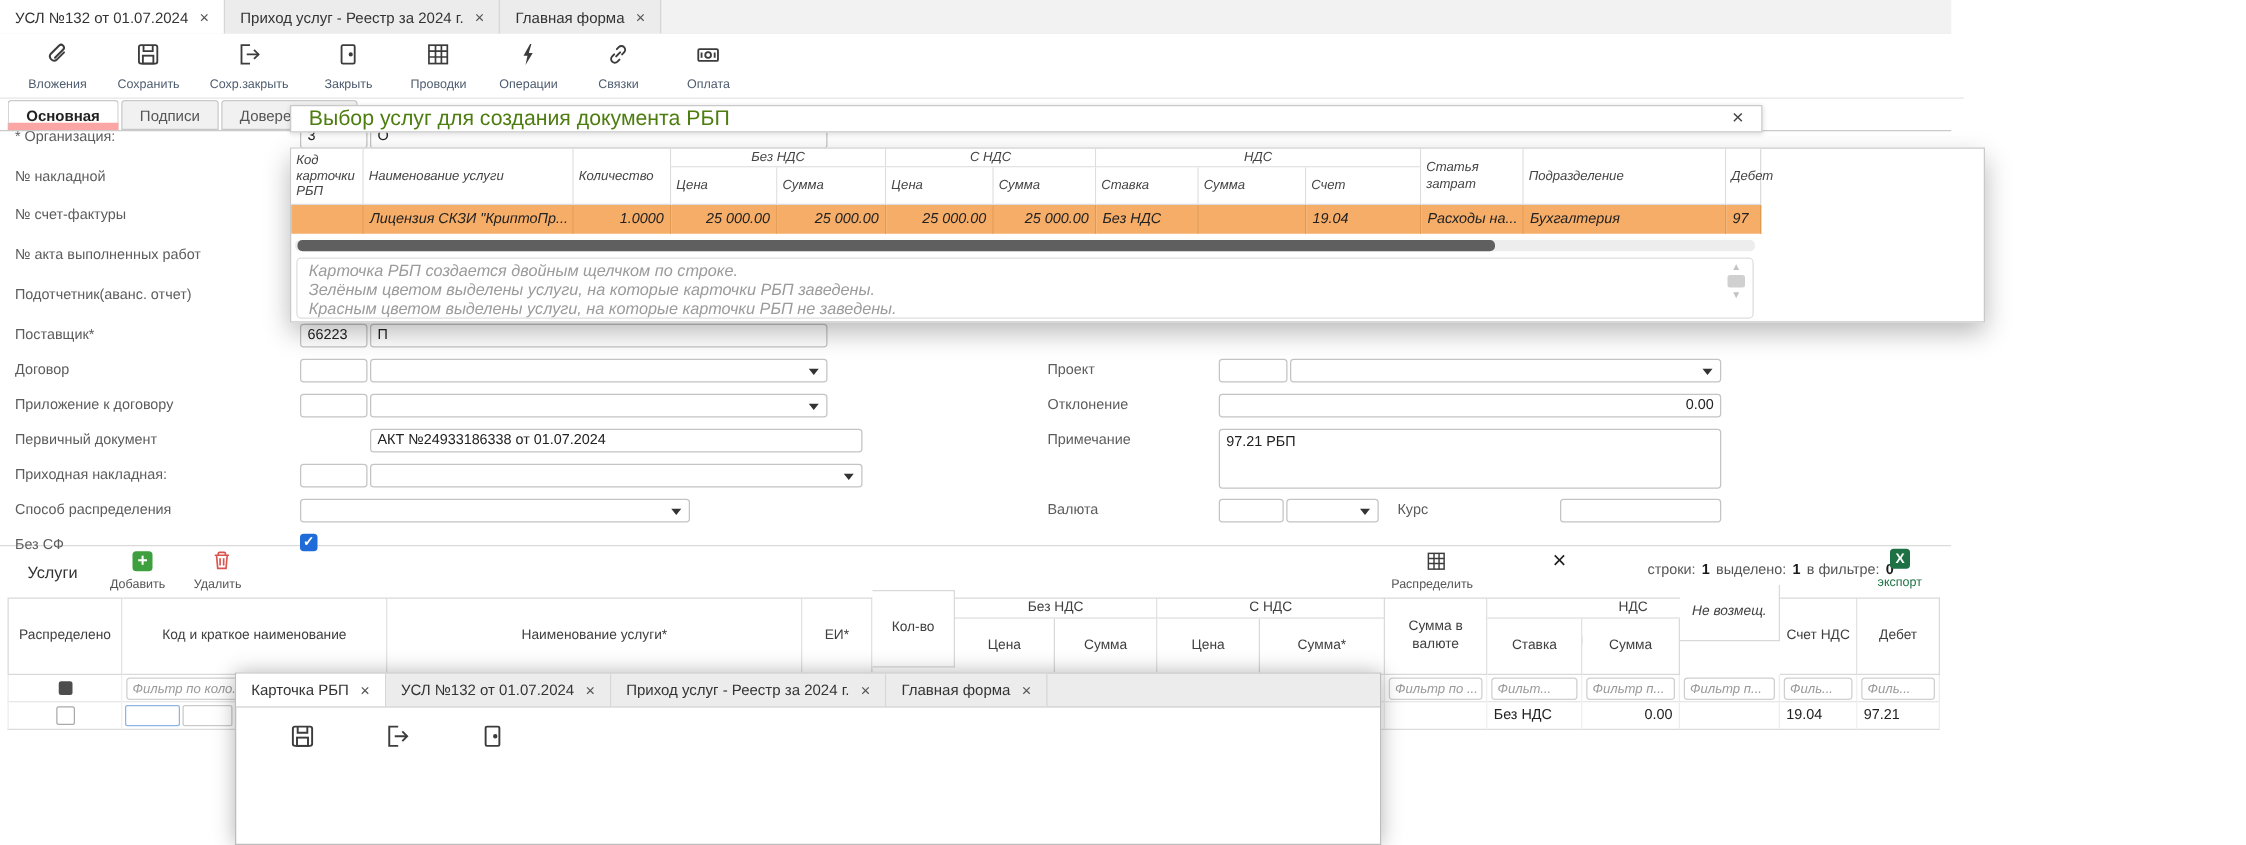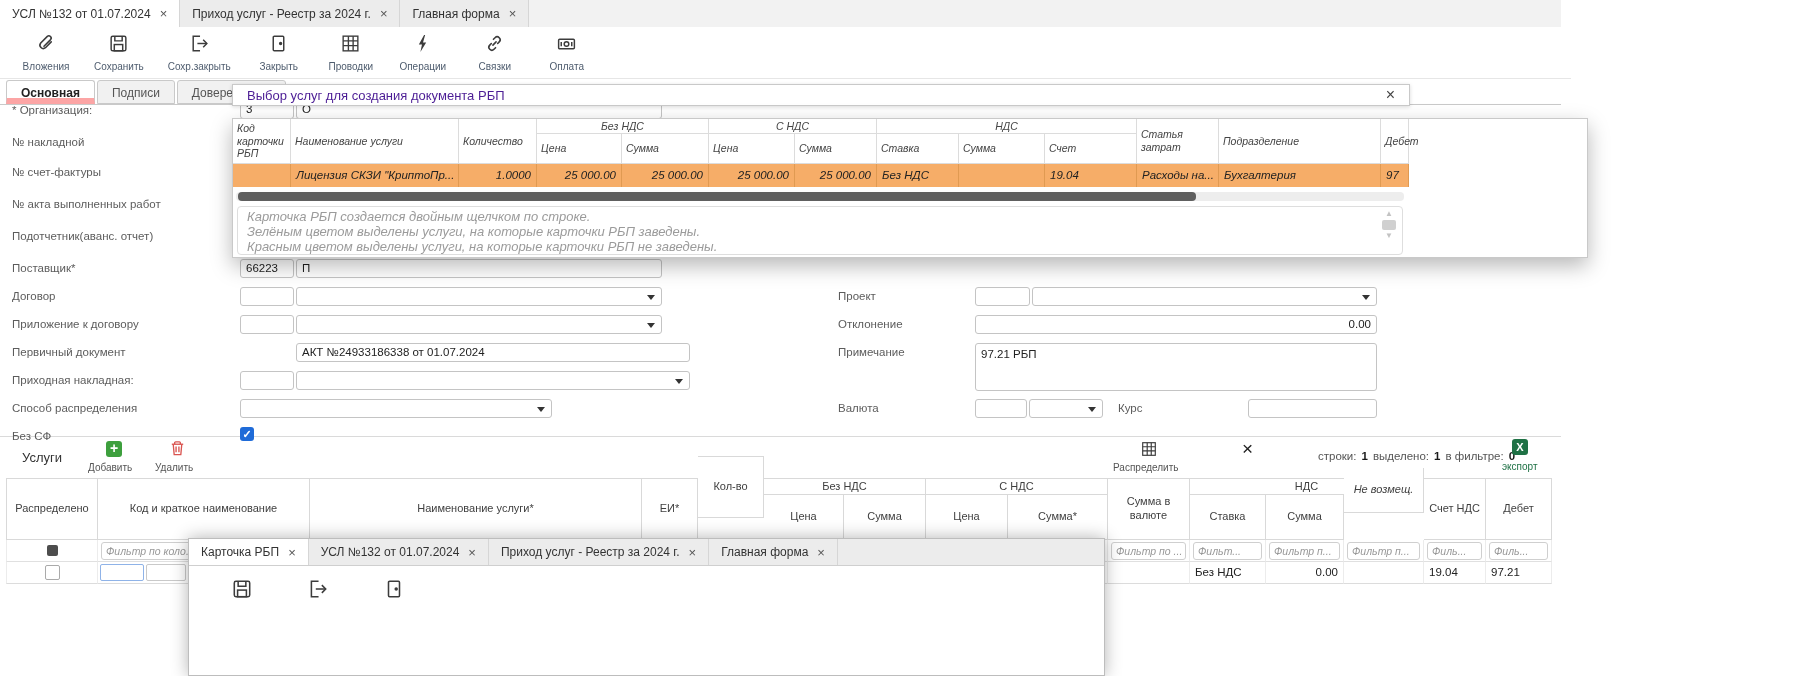--- a/index.html
+++ b/index.html
@@ -34,21 +34,21 @@
   .dd{padding-right:18px;}
   .dd::after{content:'';position:absolute;right:6px;top:7px;width:0;height:0;
       border-left:4px solid transparent;border-right:4px solid transparent;border-top:5px solid #333;}
   .num{text-align:right;}
   .cb{position:absolute;width:14px;height:14px;background:#1f6bd8;border-radius:3px;color:#fff;
       font-size:11px;font-weight:bold;text-align:center;line-height:14px;z-index:1;}
   
   .mtitle{position:absolute;left:232px;top:84px;width:1178px;height:22px;background:#fff;
           border:1px solid #c9c9c9;box-sizing:border-box;z-index:50;display:flex;align-items:center;
           padding:0 14px;box-shadow:0 1px 4px rgba(0,0,0,.15);}
-  .mtitle .t{font-size:13px;color:#4c1d95;}
+  .mtitle .t{font-size:17px;color:#4d7c0f;}
   .mtitle .mx{margin-left:auto;font-size:16px;color:#444;line-height:1;cursor:default;}
   .mbody{position:absolute;left:232px;top:118px;width:1356px;height:140px;background:#fff;
          border:1px solid #c9c9c9;box-sizing:border-box;z-index:50;
          box-shadow:0 8px 20px rgba(0,0,0,.28);font-style:italic;}
   .mh{position:absolute;box-sizing:border-box;border-right:1px solid #dcdcdc;border-bottom:1px solid #dcdcdc;
       font-size:10.5px;color:#444;display:flex;align-items:center;padding:0 4px;line-height:1.2;background:#fff;}
   .mgc{justify-content:center;text-align:center;}
   .mr{position:absolute;box-sizing:border-box;border-right:1px solid #e09a52;font-size:11.5px;color:#222;
       line-height:22px;padding:0 5px;background:#f6ad68;overflow:hidden;white-space:nowrap;top:45px;height:23px;}
   .mscroll{position:absolute;left:3px;top:73px;width:1168px;height:9px;background:#ededed;border-radius:4px;}
@@ -282,21 +282,21 @@
 
   <div class="abs" style="left:1512px;top:439px;">
     <div class="sxls">X</div>
   </div>
   <div class="slabel" style="left:1502px;top:461px;color:#1e7145;">экспорт</div>
 
   <div class="sh" style="left:6px;top:478px;width:92px;height:62px;border-left:1px solid #d9d9d9;border-top:1px solid #d9d9d9;">Распределено</div>
   <div class="sh" style="left:98px;top:478px;width:212px;height:62px;border-top:1px solid #d9d9d9;">Код и краткое наименование</div>
   <div class="sh" style="left:310px;top:478px;width:332px;height:62px;border-top:1px solid #d9d9d9;">Наименование услуги*</div>
   <div class="sh" style="left:642px;top:478px;width:56px;height:62px;border-top:1px solid #d9d9d9;">ЕИ*</div>
-  <div class="sh" style="left:698px;top:456px;width:66px;height:62px;border-top:1px solid #d9d9d9;">Кол-во</div>
+  <div class="sh" style="left:698px;top:472px;width:66px;height:62px;border-top:1px solid #d9d9d9;">Кол-во</div>
 
   <div class="sh mgc" style="left:764px;top:478px;width:162px;height:17px;border-top:1px solid #d9d9d9;">Без НДС</div>
   <div class="sh" style="left:764px;top:495px;width:80px;height:45px;">Цена</div>
   <div class="sh" style="left:844px;top:495px;width:82px;height:45px;">Сумма</div>
 
   <div class="sh mgc" style="left:926px;top:478px;width:182px;height:17px;border-top:1px solid #d9d9d9;">С НДС</div>
   <div class="sh" style="left:926px;top:495px;width:82px;height:45px;">Цена</div>
   <div class="sh" style="left:1008px;top:495px;width:100px;height:45px;">Сумма*</div>
 
   <div class="sh" style="left:1108px;top:478px;width:82px;height:62px;border-top:1px solid #d9d9d9;">Сумма в валюте</div>

